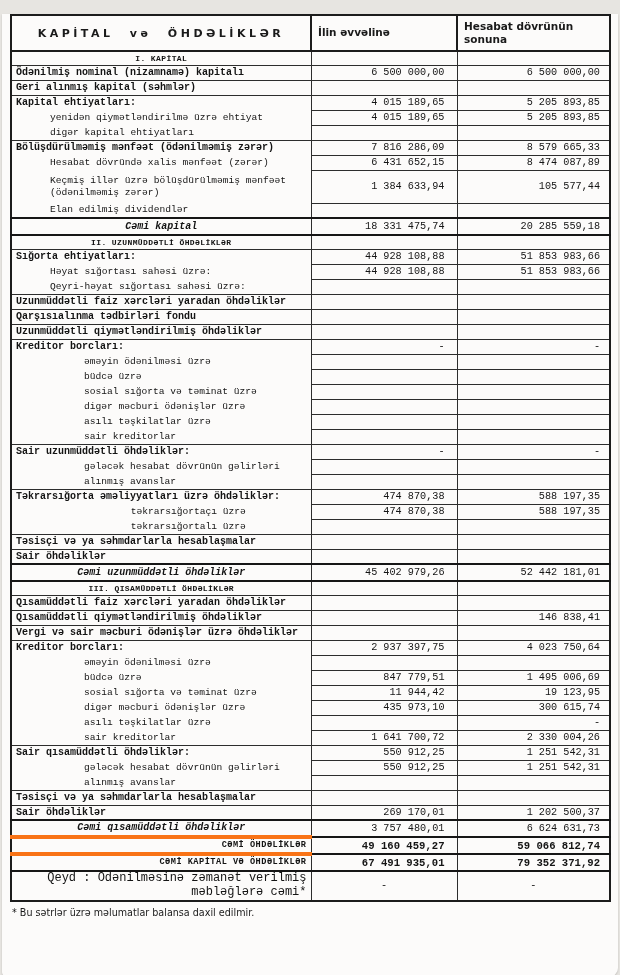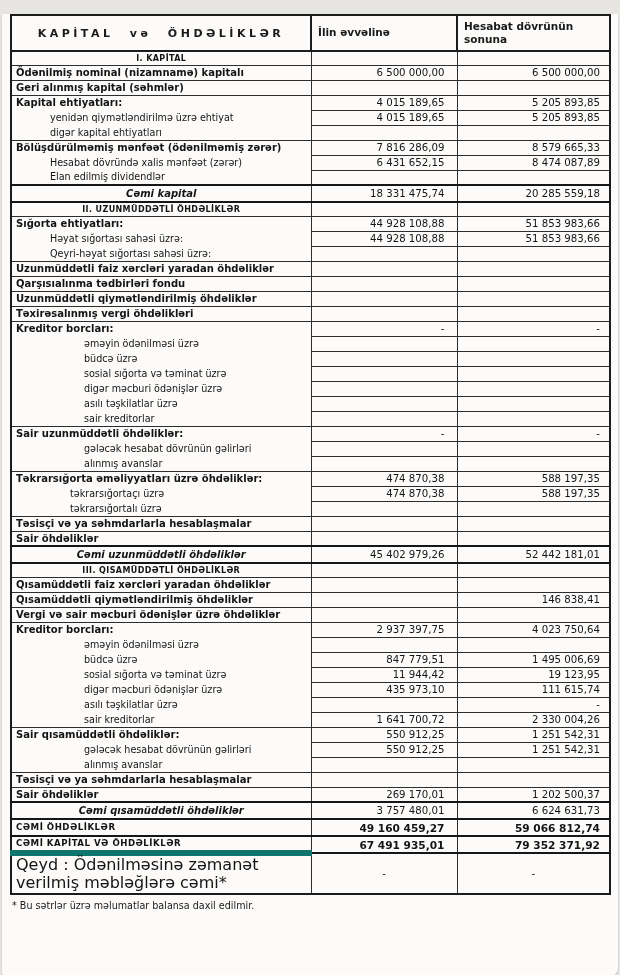--- a/index.html
+++ b/index.html
@@ -45,21 +45,21 @@
     text-align: center;
   }
   th.t-col {
     border-left: 2px solid #1c1c1c;
     text-align: left;
     font-size: 10.5px;
     padding: 2px 6px;
     line-height: 1.25;
   }
 
-  tbody tr { height: 15px; }
+  tbody tr { height: 15px; font-family: Liberation Mono, monospace; }
   tbody td { vertical-align: middle; color: #141414; }
 
   td.lbl {
     padding: 0 4px;
     font-size: 10px;
     font-weight: bold;
     border-right: 1px solid #2d2d2d;
     line-height: 1.15;
   }
   td.val {
@@ -75,21 +75,21 @@
   tr.head td.lbl { border-top: 1px solid #2d2d2d; }
 
   
   tr.sub td.lbl, tr.tall td.lbl {
     font-weight: normal;
     font-size: 9.6px;
     border-top: none; border-bottom: none;
   }
   tr.lvl1 td.lbl { padding-left: 38px; }
   tr.lvl2 td.lbl { padding-left: 72px; }
-  tr.lvl2s td.lbl { padding-left: 58px; }
+  tr.lvl2s td.lbl { padding-left: 58px; text-align: center; }
 
   tr.tall1 { height: 38px; }
   tr.tall2 { height: 33px; }
 
   tr.section { height: 14px; }
   tr.section td.lbl {
     text-align: center;
     font-size: 8px;
     letter-spacing: .4px;
     font-weight: bold;
@@ -105,37 +105,38 @@
     border-top: 2px solid #161616;
     border-bottom: 2px solid #161616;
   }
   tr.total td.val {
     border-top: 2px solid #161616;
     border-bottom: 2px solid #161616;
   }
 
   tr.grand { height: 17px; }
   tr.grand td.lbl {
-    text-align: left;
+    text-align: right;
     font-size: 8.6px;
     letter-spacing: .5px;
-    border-top: 2px solid #f97316;
+    border-top: 4px solid #f97316;
     border-bottom: 2px solid #161616;
   }
   tr.grand td.val {
     font-weight: bold;
     font-size: 10.6px;
     border-top: 2px solid #161616;
     border-bottom: 2px solid #161616;
   }
 
   tr.note td.lbl {
     font-weight: normal;
-    font-size: 16px;
-    border-top: 6px solid #0f766e;
+    font-size: 12px;
+    border-top: 1px solid #0f766e;
+    text-align: right;
   }
   tr.note td.val { text-align: center; padding: 0; }
 
   .footnote {
     margin: 5px 0 0 10px;
     font-size: 9.6px;
     color: #1a1a1a;
   }
 </style>
 </head>
@@ -189,20 +190,25 @@
         <tr class="head">
           <td class="lbl">Bölüşdürülməmiş mənfəət (ödənilməmiş zərər)</td>
           <td class="val v1">7 816 286,09</td>
           <td class="val v2">8 579 665,33</td>
         </tr>
         <tr class="sub lvl1">
           <td class="lbl">Hesabat dövründə xalis mənfəət (zərər)</td>
           <td class="val v1">6 431 652,15</td>
           <td class="val v2">8 474 087,89</td>
         </tr>
+        <tr class="tall tall2 sub lvl1">
+          <td class="lbl">Keçmiş illər üzrə bölüşdürülməmiş mənfəət (ödənilməmiş zərər)</td>
+          <td class="val v1">1 384 633,94</td>
+          <td class="val v2">105 577,44</td>
+        </tr>
         <tr class="sub lvl1">
           <td class="lbl">Elan edilmiş dividendlər</td>
           <td class="val v1"></td>
           <td class="val v2"></td>
         </tr>
         <tr class="total">
           <td class="lbl">Cəmi kapital</td>
           <td class="val v1">18 331 475,74</td>
           <td class="val v2">20 285 559,18</td>
         </tr>
@@ -235,25 +241,20 @@
           <td class="lbl">Qarşısıalınma tədbirləri fondu</td>
           <td class="val v1"></td>
           <td class="val v2"></td>
         </tr>
         <tr class="head">
           <td class="lbl">Uzunmüddətli qiymətləndirilmiş öhdəliklər</td>
           <td class="val v1"></td>
           <td class="val v2"></td>
         </tr>
         <tr class="head">
-          <td class="lbl">Təxirəsalınmış vergi öhdəlikləri</td>
-          <td class="val v1"></td>
-          <td class="val v2"></td>
-        </tr>
-        <tr class="head">
           <td class="lbl">Kreditor borcları:</td>
           <td class="val v1">-</td>
           <td class="val v2">-</td>
         </tr>
         <tr class="sub lvl2">
           <td class="lbl">əməyin ödənilməsi üzrə</td>
           <td class="val v1"></td>
           <td class="val v2"></td>
         </tr>
         <tr class="sub lvl2">
@@ -362,21 +363,21 @@
           <td class="val v2">1 495 006,69</td>
         </tr>
         <tr class="sub lvl2">
           <td class="lbl">sosial sığorta və təminat üzrə</td>
           <td class="val v1">11 944,42</td>
           <td class="val v2">19 123,95</td>
         </tr>
         <tr class="sub lvl2">
           <td class="lbl">digər məcburi ödənişlər üzrə</td>
           <td class="val v1">435 973,10</td>
-          <td class="val v2">111 615,74</td>
+          <td class="val v2">300 615,74</td>
         </tr>
         <tr class="sub lvl2">
           <td class="lbl">asılı təşkilatlar üzrə</td>
           <td class="val v1"></td>
           <td class="val v2">-</td>
         </tr>
         <tr class="sub lvl2">
           <td class="lbl">sair kreditorlar</td>
           <td class="val v1">1 641 700,72</td>
           <td class="val v2">2 330 004,26</td>

